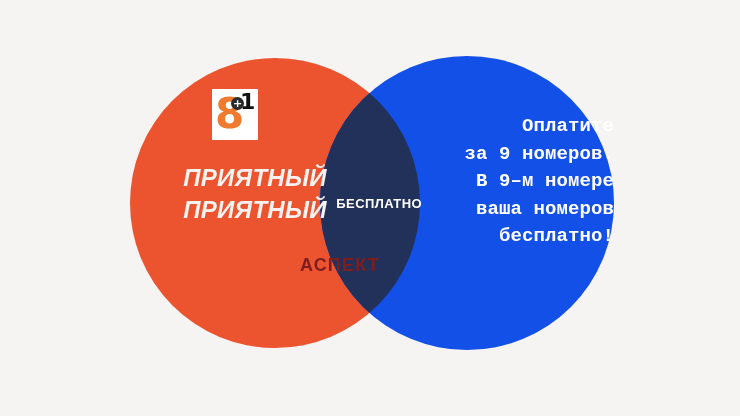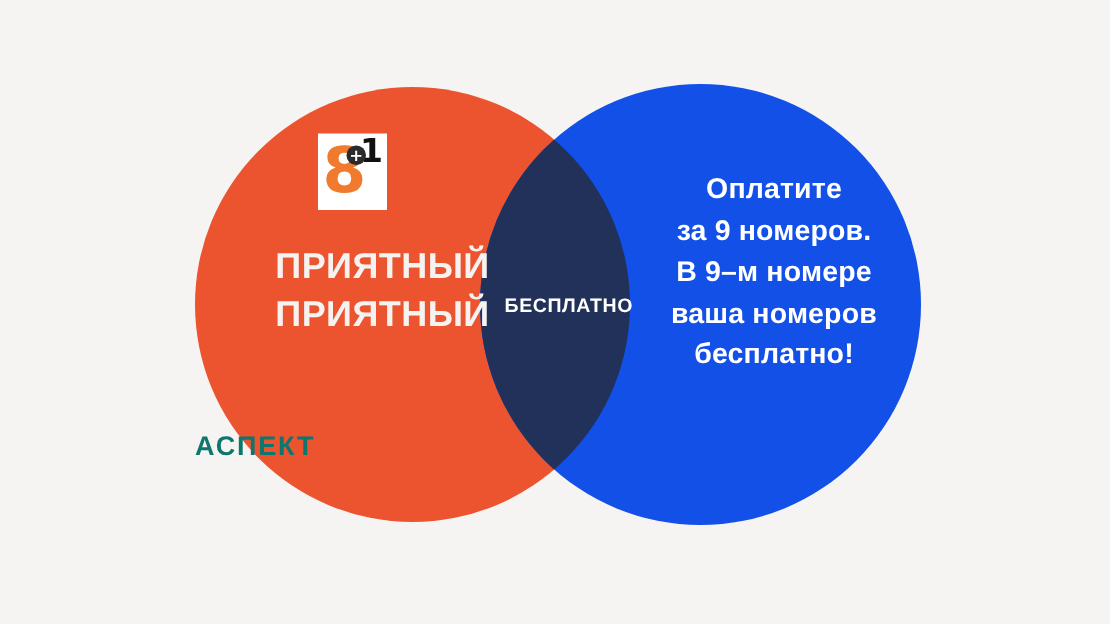--- a/index.html
+++ b/index.html
@@ -86,37 +86,37 @@
     top: 162px;
     width: 250px;
     text-align: center;
     color: #f6f2f0;
     font-family: "Liberation Sans", sans-serif;
     font-weight: bold;
     font-size: 24px;
     line-height: 32px;
     letter-spacing: 0.3px;
     white-space: nowrap;
+    font-style: italic;
   }
   .left-headline .hl-line {
     display: block;
   }
   .brand-word {
     position: absolute;
     left: 130px;
     top: 254px;
     width: 250px;
-    text-align: left;
-    color: #0f766e;
+    text-align: right;
+    color: #7f1d1d;
     font-family: "Liberation Sans", sans-serif;
     font-weight: bold;
     font-size: 18px;
     line-height: 22px;
     letter-spacing: 1.2px;
-    margin-top: 32px;
   }
 
   
   .intersect-label {
     position: absolute;
     left: 318px;
     top: 196px;
     width: 104px;
     text-align: right;
     color: #ffffff;
@@ -126,23 +126,23 @@
     line-height: 16px;
     letter-spacing: 0.4px;
   }
 
   
   .right-copy {
     position: absolute;
     left: 418px;
     top: 113px;
     width: 196px;
-    text-align: center;
+    text-align: right;
     color: #ffffff;
-    font-family: Liberation Sans, sans-serif;
+    font-family: Liberation Mono, monospace;
     font-weight: bold;
     font-size: 19px;
     line-height: 27.5px;
     letter-spacing: 0.1px;
   }
   .right-copy .rc-line {
     display: block;
     white-space: nowrap;
   }
 </style>

